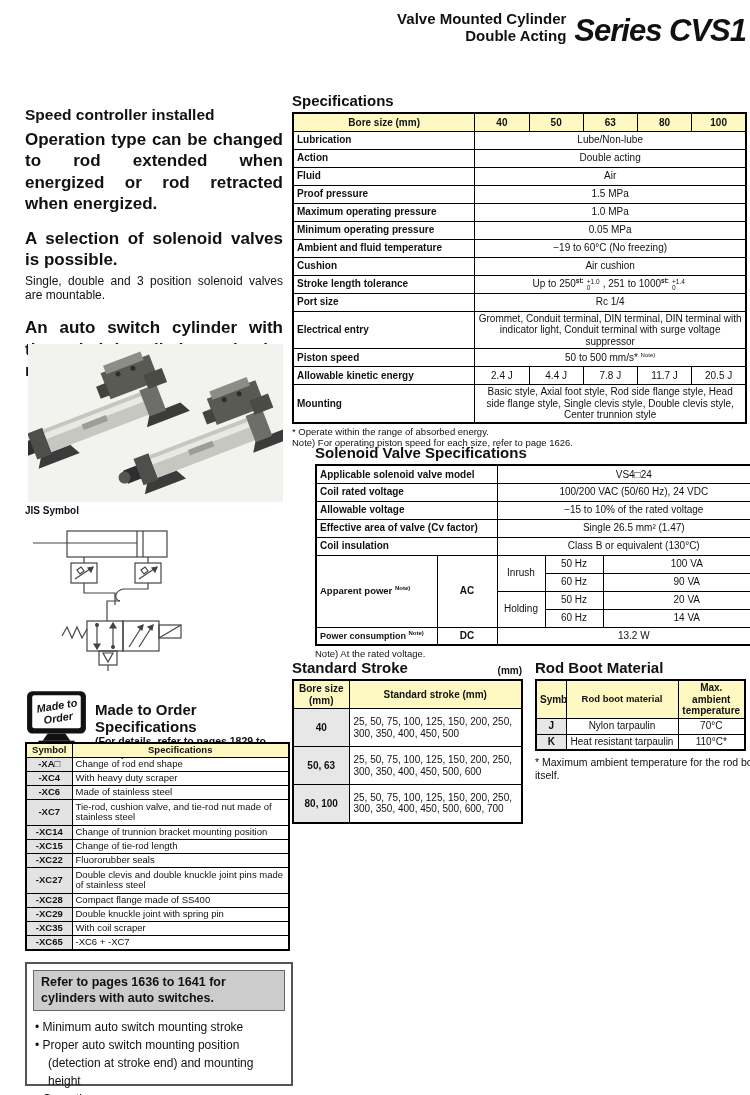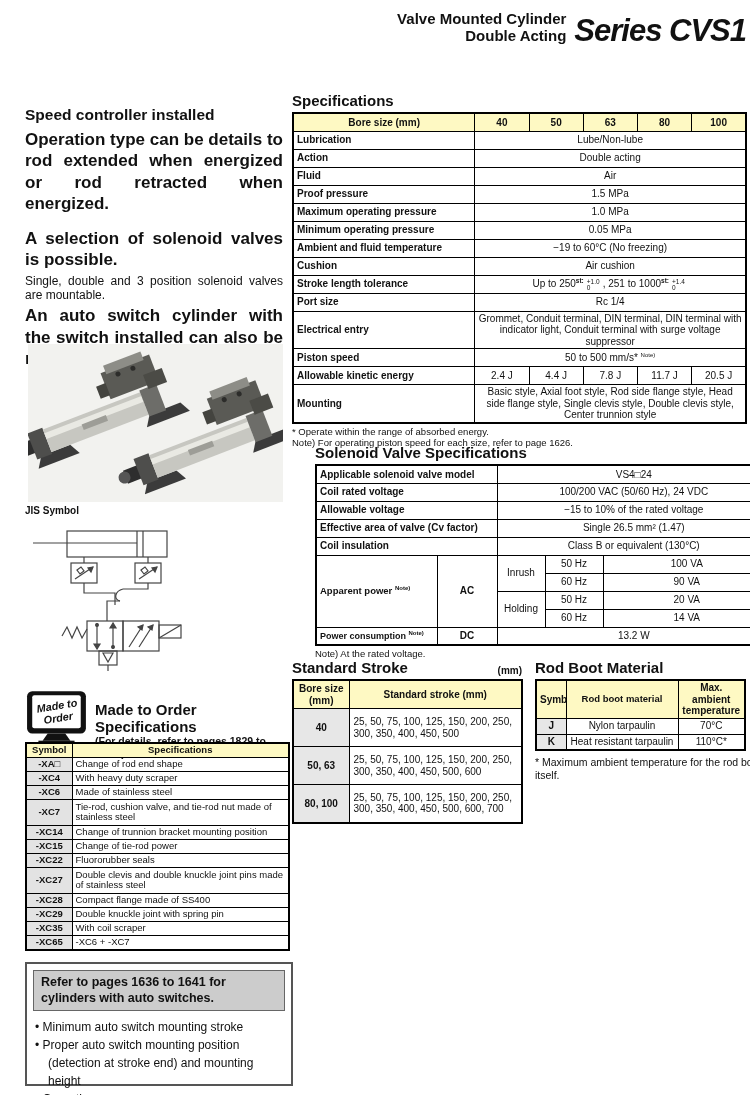--- a/index.html
+++ b/index.html
@@ -8,21 +8,21 @@
 
   
   .title-block{position:absolute;top:10px;right:4px;display:flex;align-items:flex-end;gap:8px;}
   .title-lines{text-align:right;font-weight:bold;font-size:15px;line-height:1.15;}
   .title-series{font-size:31px;font-weight:bold;font-style:italic;line-height:.85;letter-spacing:-1px;}
 
   
   .features{position:absolute;left:25px;top:106px;width:258px;}
   .f1{font-size:15.5px;font-weight:bold;margin:0 0 5px 0;}
   .fbig{font-size:17px;font-weight:bold;line-height:1.25;text-align:justify;margin:0 0 14px 0;}
-  .fsub{font-size:12px;line-height:1.2;text-align:justify;margin:-11px 0 3px 0;}
+  .fsub{font-size:12px;line-height:1.2;text-align:justify;margin:-11px 0 15px 0;}
   .photo{position:absolute;left:28px;top:344px;width:255px;height:158px;}
   .jis-label{position:absolute;left:25px;top:505px;font-size:10px;font-weight:bold;}
   .jis{position:absolute;left:25px;top:521px;}
 
   .mto-head{position:absolute;left:25px;top:690px;width:262px;display:flex;}
   .mto-logo{width:64px;height:58px;flex:none;}
   .mto-titles{margin-left:6px;padding-top:12px;}
   .mto-title{font-size:15px;font-weight:bold;line-height:1.1;}
   .mto-sub{font-size:10.5px;font-weight:bold;}
 
@@ -86,21 +86,21 @@
   <div class="title-block">
     <div class="title-lines">
       <div>Valve Mounted Cylinder</div>
       <div>Double Acting</div>
     </div>
     <div class="title-series">Series CVS1</div>
   </div>
 
   <div class="features">
     <p class="f1">Speed controller installed</p>
-    <p class="fbig">Operation type can be details to rod extended when energized or rod retracted when energized.</p>
+    <p class="fbig">Operation type can be changed to rod extended when energized or rod retracted when energized.</p>
     <p class="fbig" style="margin-bottom:14px">A selection of solenoid valves is possible.</p>
     <p class="fsub">Single, double and 3 position solenoid valves are mountable.</p>
     <p class="fbig">An auto switch cylinder with the switch installed can also be manufactured.</p>
   </div>
 
   <svg class="photo" viewBox="0 0 255 158">
     <rect width="255" height="158" fill="#f2f2ef"></rect>
     <g transform="rotate(-21 127 79)">
 
       <g transform="translate(6,40)">
@@ -230,21 +230,21 @@
     <tr class="h26">
           <td class="mto-sym">-XC7</td>
           <td>Tie-rod, cushion valve, and tie-rod nut made of stainless steel</td>
         </tr>
     <tr class="h14">
           <td class="mto-sym">-XC14</td>
           <td>Change of trunnion bracket mounting position</td>
         </tr>
     <tr class="h14">
           <td class="mto-sym">-XC15</td>
-          <td>Change of tie-rod power</td>
+          <td>Change of tie-rod length</td>
         </tr>
     <tr class="h14">
           <td class="mto-sym">-XC22</td>
           <td>Fluororubber seals</td>
         </tr>
     <tr class="h26">
           <td class="mto-sym">-XC27</td>
           <td>Double clevis and double knuckle joint pins made of stainless steel</td>
         </tr>
     <tr class="h14">

